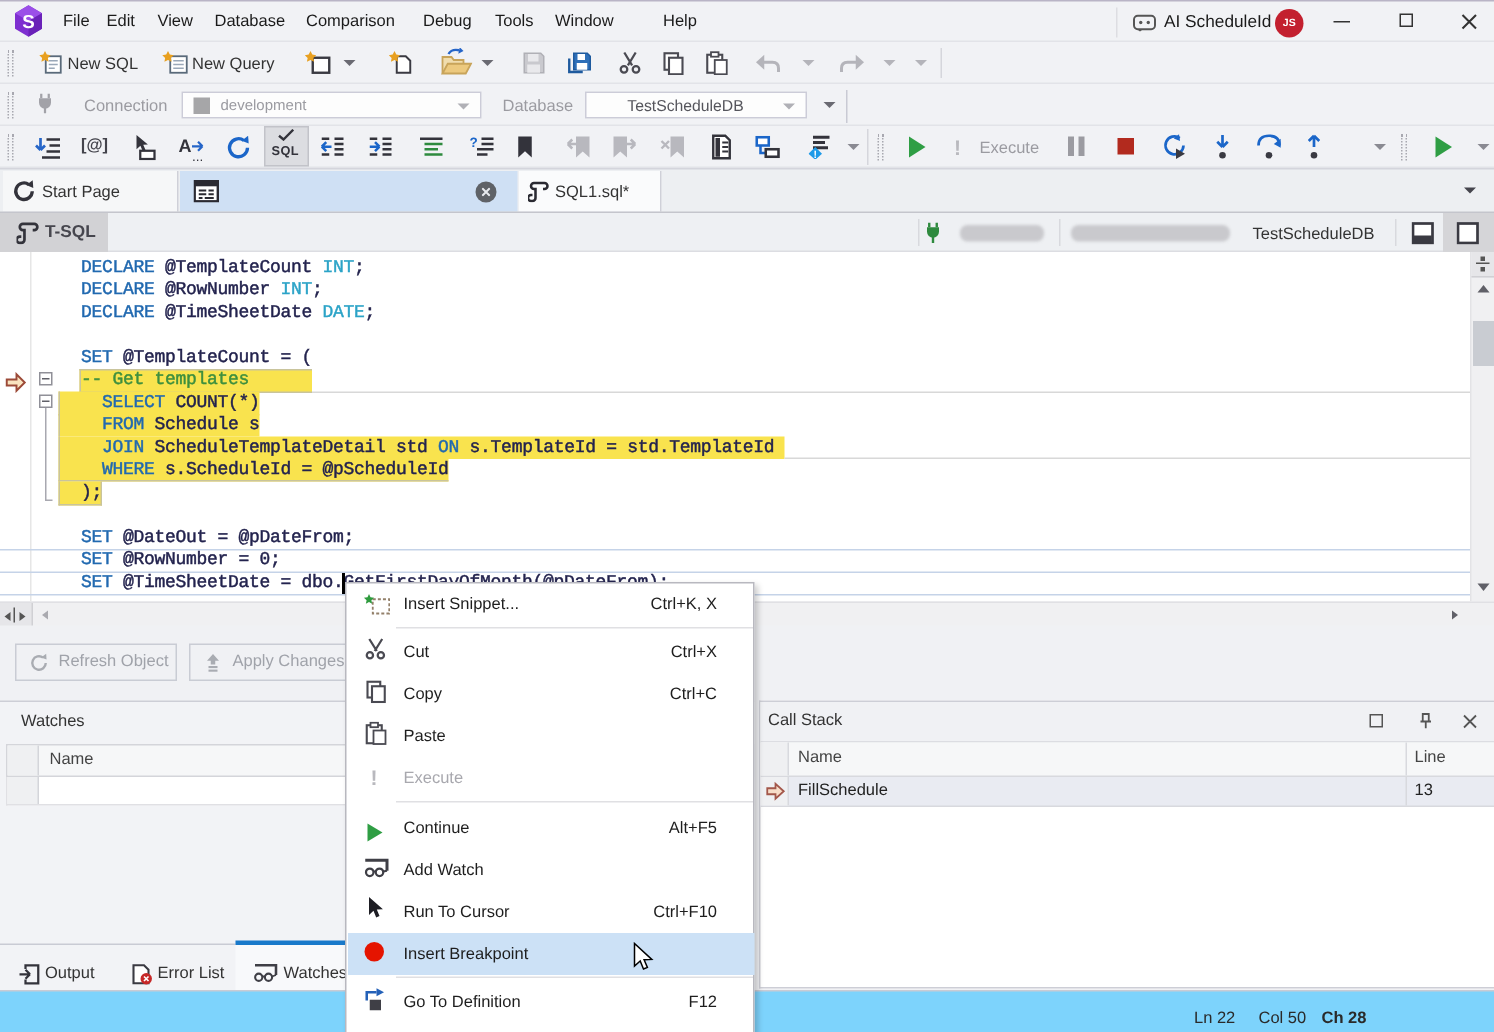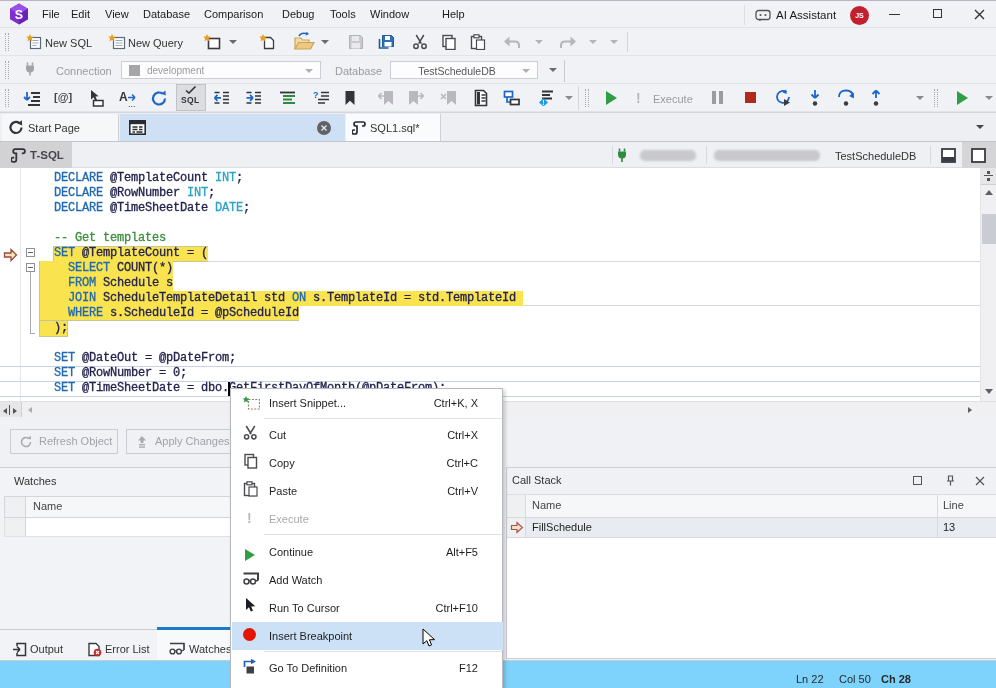--- a/index.html
+++ b/index.html
@@ -36,21 +36,21 @@
     <div class="abs" style="left:370px;top:7px;color:#1a1a1a;">Window</div>
     <div class="abs" style="left:426px;top:7px;color:#1a1a1a;padding-left:16px;">Help</div>
     <div class="abs" style="left:744px;top:4px;width:1px;height:20px;background:#dddde2;"></div>
 
     <svg class="abs" style="left:755px;top:7px;" width="17" height="15" viewBox="0 0 17 15">
       <rect x="1" y="2.5" width="14" height="9" rx="2.5" fill="none" stroke="#555" stroke-width="1.3"></rect>
       <circle cx="5.5" cy="7" r="1.1" fill="#555"></circle>
       <circle cx="10.5" cy="7" r="1.1" fill="#555"></circle>
       <path d="M5 13 l2 -1.5 h-4 z" fill="#555"></path>
     </svg>
-    <div class="abs" style="left:776px;top:8px;font-size:11.5px;color:#1a1a1a;">AI Assistant</div>
+    <div class="abs" style="left:776px;top:8px;font-size:11.5px;color:#1a1a1a;">AI ScheduleId</div>
     <div class="abs" style="left:850px;top:5px;width:19px;height:19px;border-radius:50%;background:#c3202f;color:#fff;font-size:7px;font-weight:bold;text-align:center;line-height:19px;">JS</div>
     <div class="abs" style="left:889px;top:13px;width:11px;height:1.4px;background:#333;"></div>
     <div class="abs" style="left:933px;top:8px;width:9px;height:9px;border:1.4px solid #333;"></div>
     <svg class="abs" style="left:974px;top:8px;" width="11" height="11" viewBox="0 0 11 11">
         <path d="M1 1 L10 10 M10 1 L1 10" stroke="#333" stroke-width="1.4"></path>
       </svg>
   </div>
 
   <div class="abs" id="toolbar1" style="left:0;top:28px;width:996px;height:28px;background:#f1f2f5;border-bottom:1px solid #e2e3e8;">
     <div class="abs vgrip" style="left:5px;top:5px;"></div>
@@ -368,22 +368,22 @@
 
       <div class="abs" style="left:0;top:198px;width:980px;height:1px;background:#c5d3e8;"></div>
       <div class="abs" style="left:0;top:213px;width:980px;height:1px;background:#c5d3e8;"></div>
       <div class="abs" style="left:0;top:228px;width:980px;height:1px;background:#c5d3e8;"></div>
     </div>
     <div class="abs mono" id="edlines" style="left:40px;top:3px;line-height:15px;color:#23234e;">
       <div><span style="color:#2169b0">  DECLARE</span> @TemplateCount <span style="color:#2ba3c7">INT</span>;</div>
       <div><span style="color:#2169b0">  DECLARE</span> @RowNumber <span style="color:#2ba3c7">INT</span>;</div>
       <div><span style="color:#2169b0">  DECLARE</span> @TimeSheetDate <span style="color:#2ba3c7">DATE</span>;</div>
       <div>&nbsp;</div>
+      <div><span style="color:#2169b0">  SET</span> @TemplateCount = (</div>
       <div><span style="color:#3e8f3e">  -- Get templates</span></div>
-      <div><span style="color:#2169b0">  SET</span> @TemplateCount = (</div>
       <div><span style="color:#2169b0">    SELECT</span> COUNT(*)</div>
       <div><span style="color:#2169b0">    FROM</span> Schedule s</div>
       <div><span style="color:#2169b0">    JOIN</span> ScheduleTemplateDetail std <span style="color:#2169b0">ON</span> s.TemplateId = std.TemplateId</div>
       <div><span style="color:#2169b0">    WHERE</span> s.ScheduleId = @pScheduleId</div>
       <div>  );</div>
       <div>&nbsp;</div>
       <div><span style="color:#2169b0">  SET</span> @DateOut = @pDateFrom;</div>
       <div><span style="color:#2169b0">  SET</span> @RowNumber = <span style="color:#23234e">0</span>;</div>
       <div><span style="color:#2169b0">  SET</span> @TimeSheetDate = dbo.GetFirstDayOfMonth(@pDateFrom);</div>
     </div>
@@ -524,21 +524,20 @@
     <div class="abs" style="left:1px;top:233px;width:271px;height:28px;background:#cce1f6;"></div>
 
     <div class="abs" style="left:38px;top:8px;">Insert Snippet...</div>
       <div class="abs" style="left:0;top:8px;width:247px;text-align:right;">Ctrl+K, X</div>
     <div class="abs" style="left:33px;top:29px;width:238px;height:1px;background:#e0e0e3;"></div>
     <div class="abs" style="left:38px;top:40px;">Cut</div>
       <div class="abs" style="left:0;top:40px;width:247px;text-align:right;">Ctrl+X</div>
     <div class="abs" style="left:38px;top:68px;">Copy</div>
       <div class="abs" style="left:0;top:68px;width:247px;text-align:right;">Ctrl+C</div>
     <div class="abs" style="left:38px;top:96px;">Paste</div>
-      <div class="abs" style="left:0;top:96px;width:247px;text-align:right;">Ctrl+V</div>
     <div class="abs" style="left:38px;top:124px;color:#a8a8ae;">Execute</div>
     <div class="abs" style="left:33px;top:145px;width:238px;height:1px;background:#e0e0e3;"></div>
     <div class="abs" style="left:38px;top:157px;">Continue</div>
       <div class="abs" style="left:0;top:157px;width:247px;text-align:right;">Alt+F5</div>
     <div class="abs" style="left:38px;top:185px;">Add Watch</div>
     <div class="abs" style="left:38px;top:213px;">Run To Cursor</div>
       <div class="abs" style="left:0;top:213px;width:247px;text-align:right;">Ctrl+F10</div>
     <div class="abs" style="left:38px;top:241px;">Insert Breakpoint</div>
     <div class="abs" style="left:33px;top:262px;width:238px;height:1px;background:#e0e0e3;"></div>
     <div class="abs" style="left:38px;top:273px;">Go To Definition</div>

